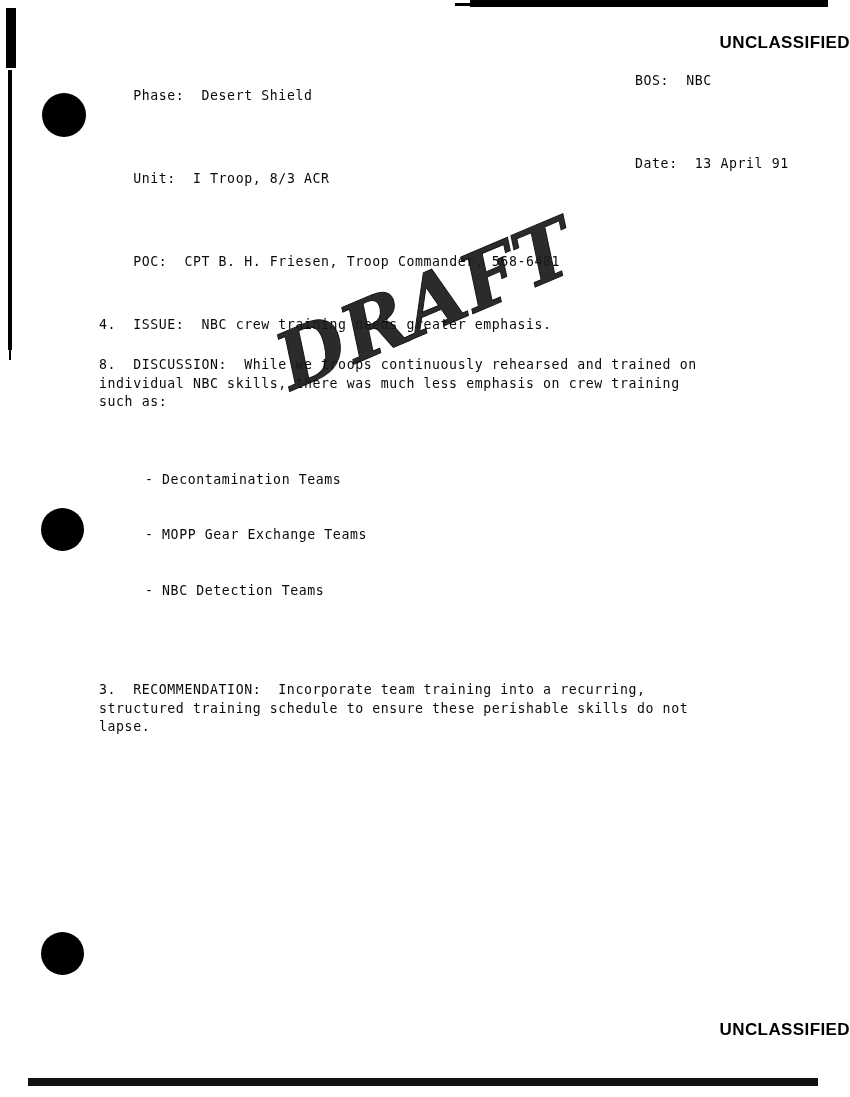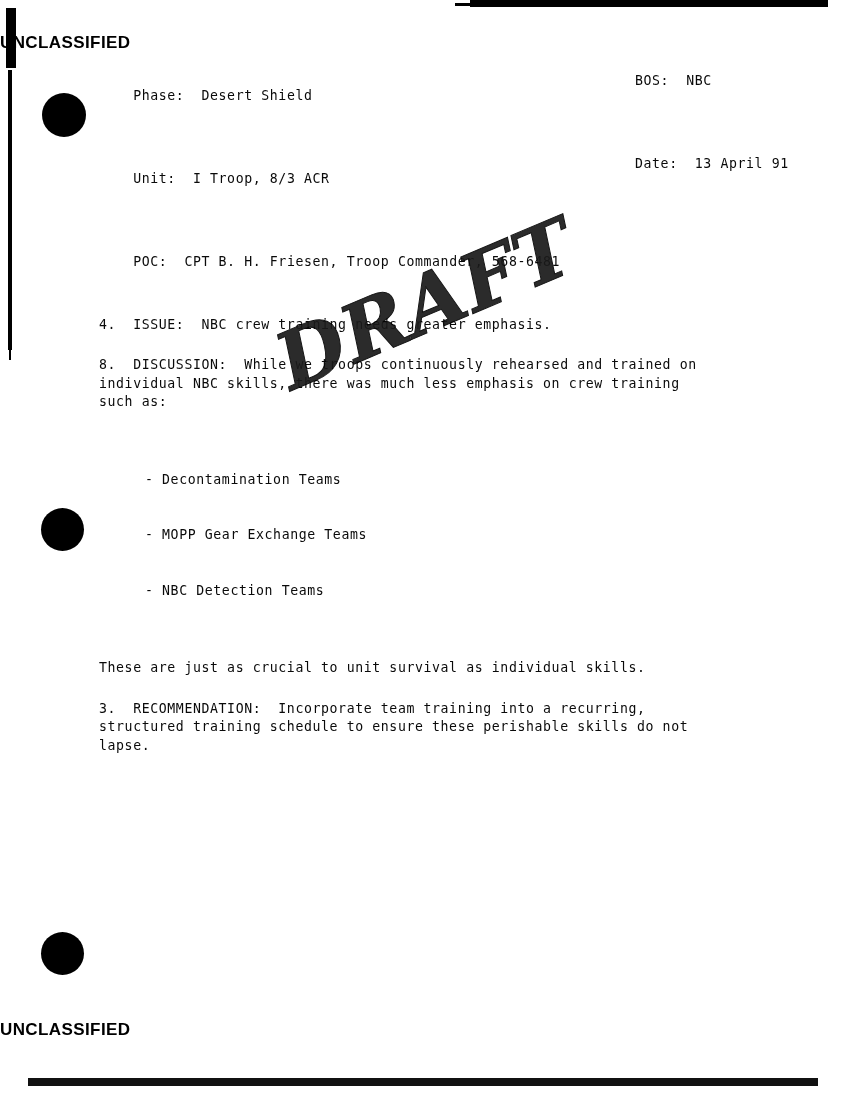--- a/index.html
+++ b/index.html
@@ -74,21 +74,21 @@
   }
   .hole-1 { left: 42px; top: 93px; width: 44px; height: 44px; }
   .hole-2 { left: 41px; top: 508px; width: 43px; height: 43px; }
   .hole-3 { left: 41px; top: 932px; width: 43px; height: 43px; }
 
   
   .banner {
     position: absolute;
     left: 0;
     width: 850px;
-    text-align: left;
+    text-align: right;
     font-family: "Liberation Sans", sans-serif;
     font-weight: bold;
     font-size: 17px;
     letter-spacing: 0.4px;
   }
   .banner-top { top: 33px; }
   .banner-bottom { top: 1020px; }
 
   
   .doc {
@@ -197,21 +197,20 @@
   <div class="gap-md"></div>
 
   <div class="bullets">
     <div>- Decontamination Teams</div>
     <div>- MOPP Gear Exchange Teams</div>
     <div>- NBC Detection Teams</div>
   </div>
 
   <div class="gap-md"></div>
 
-  <div class="para">These are just as crucial to unit survival as individual skills.</div>
 
   <div class="gap-md"></div>
 
   <div class="para">3.  RECOMMENDATION:  Incorporate team training into a recurring,
 structured training schedule to ensure these perishable skills do not
 lapse.</div>
 
 </div>
 
 <div class="draft-stamp">

